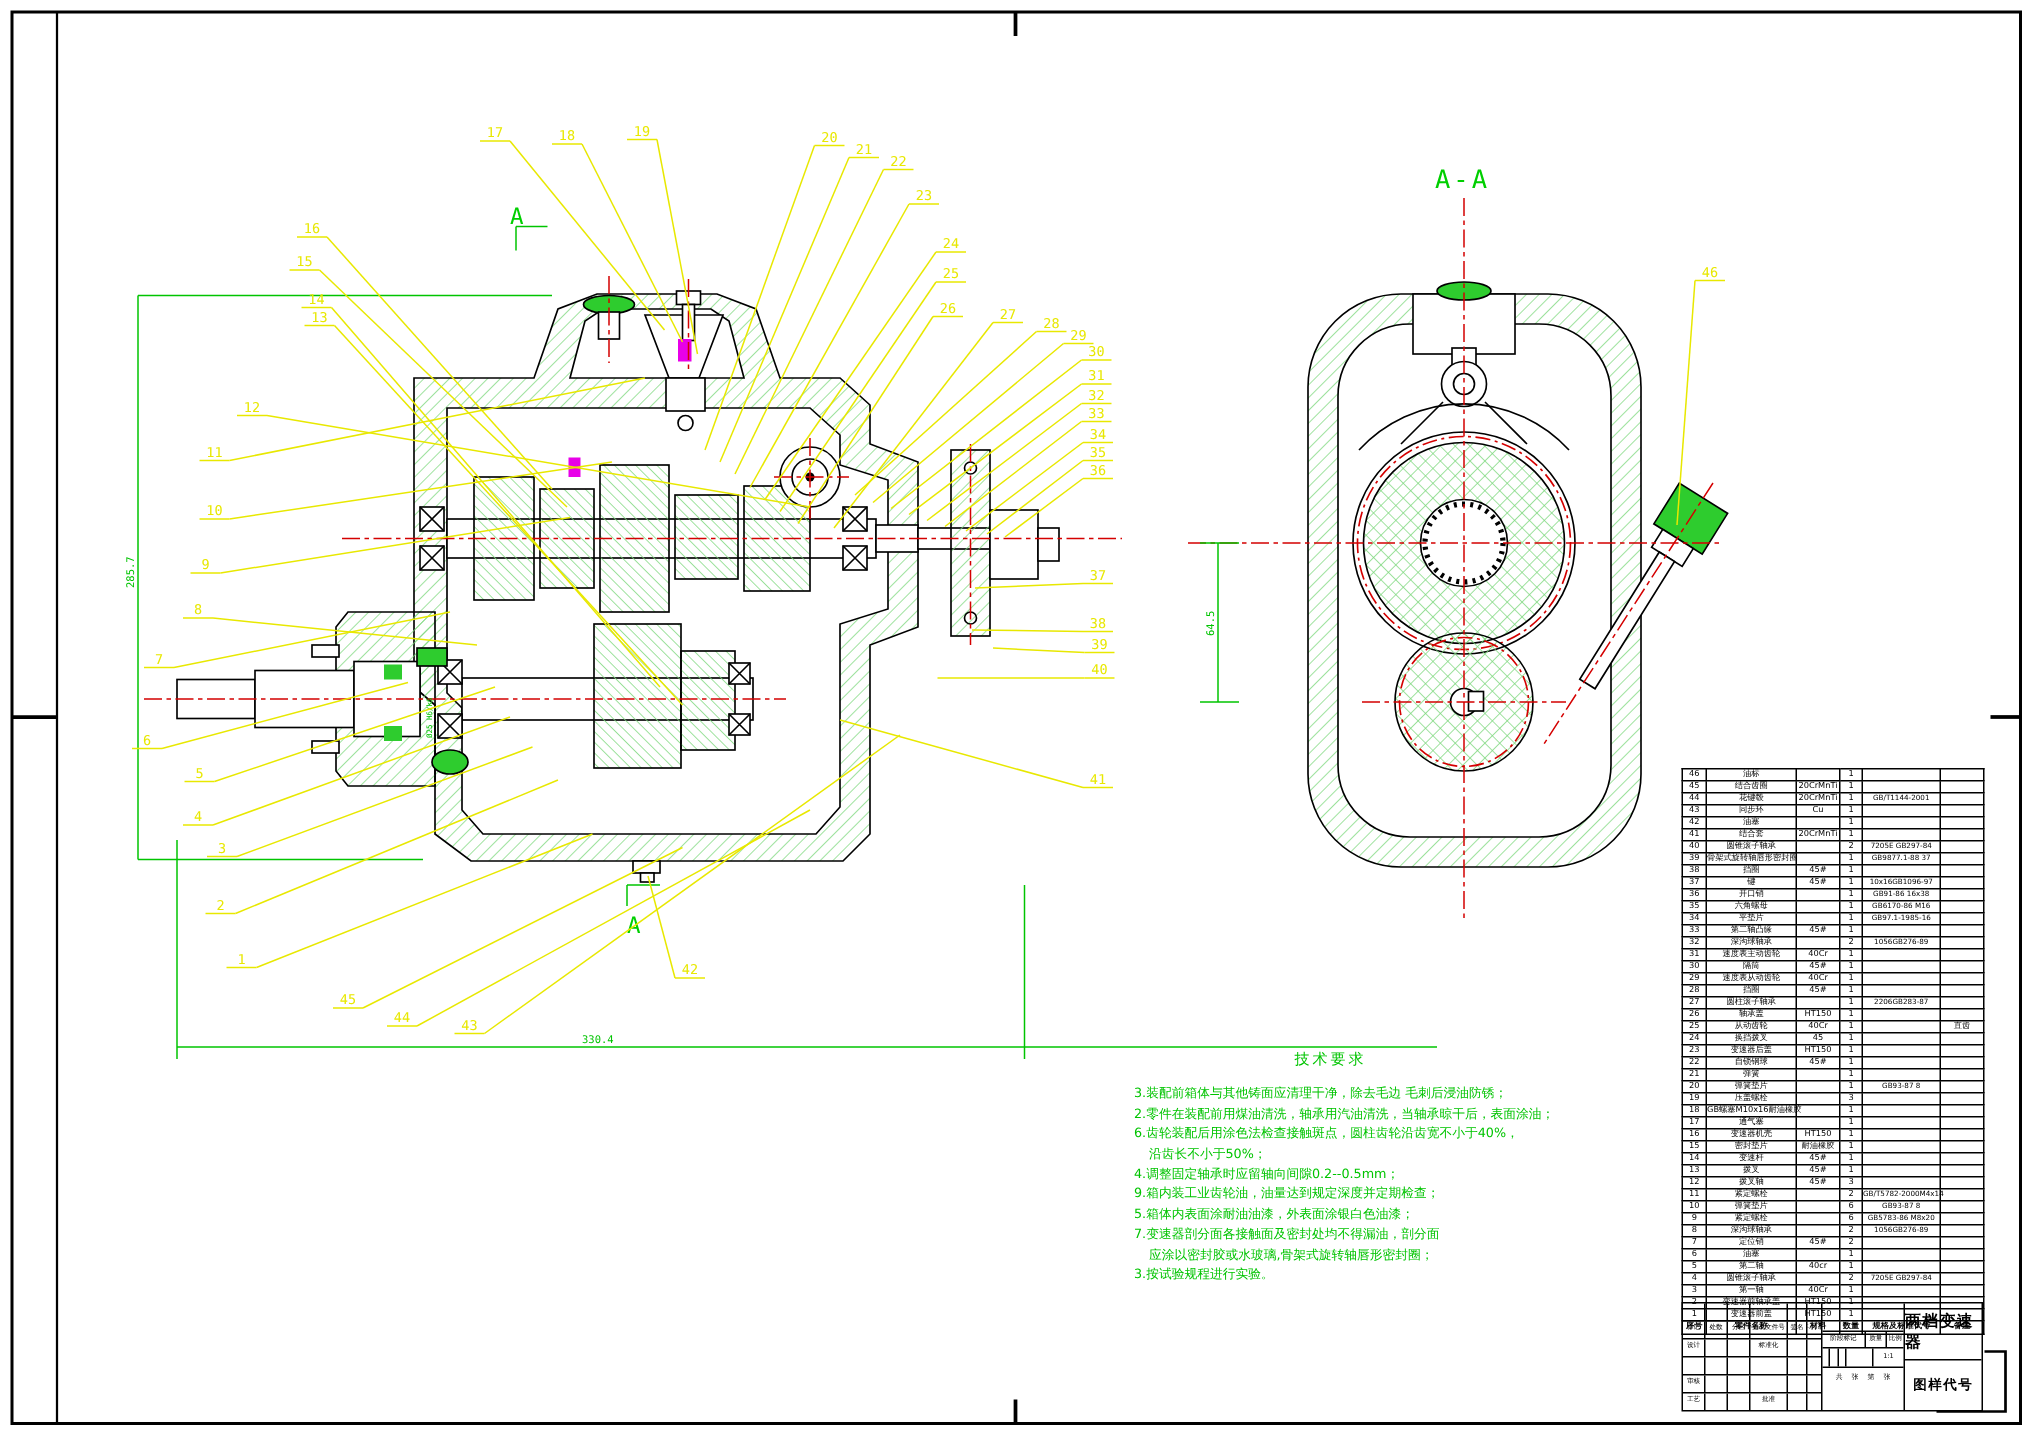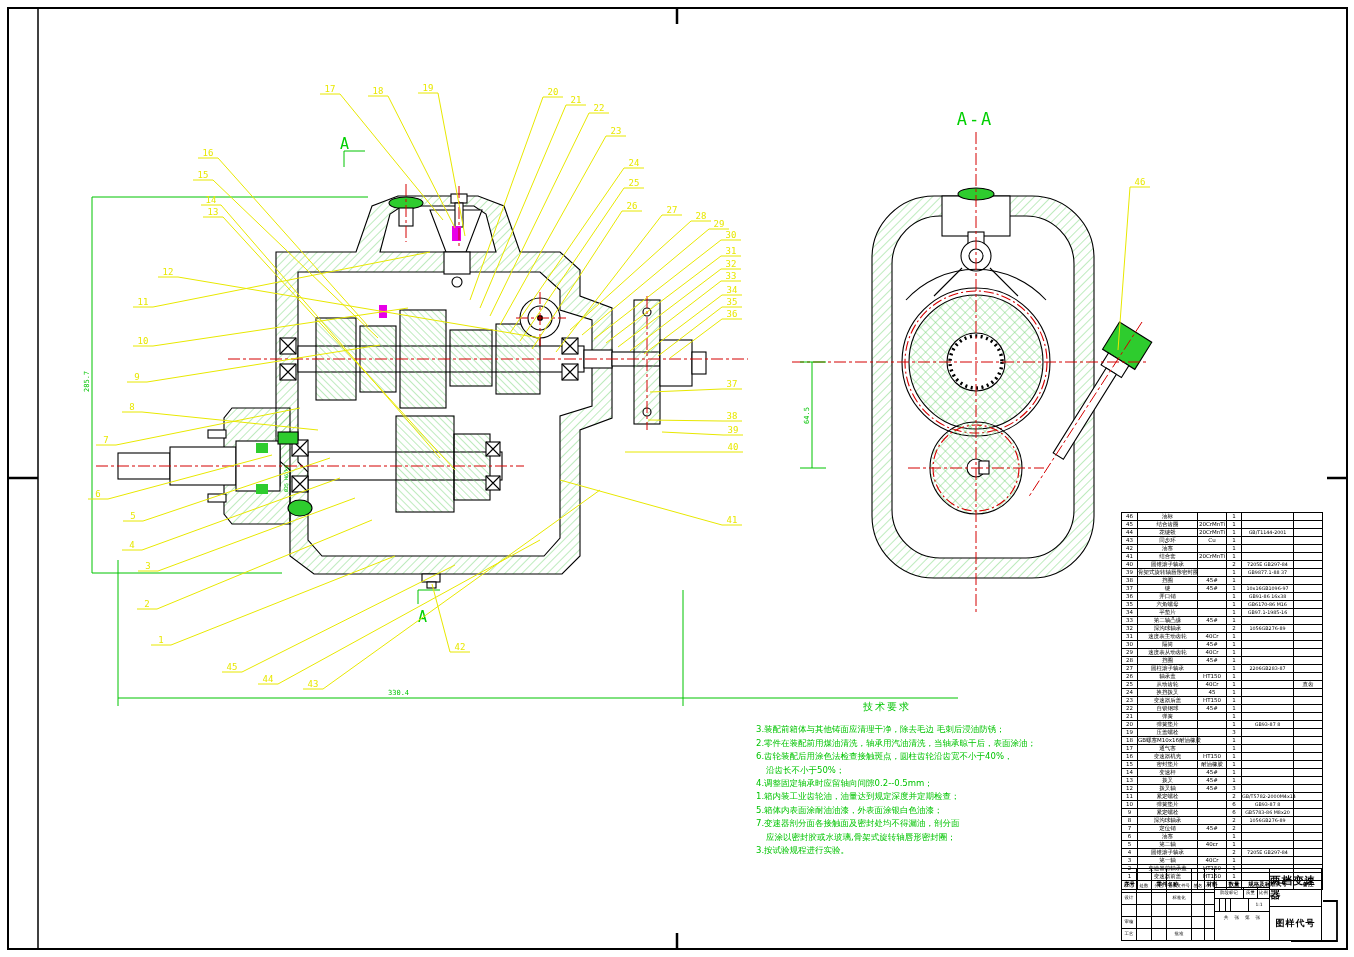--- a/index.html
+++ b/index.html
@@ -460,21 +460,21 @@
 </svg>
 
 <div class="tech">
   <div class="tech-title">技术要求</div>
   <div id="tech-lines">
         <div class="tech-line">3.装配前箱体与其他铸面应清理干净，除去毛边 毛刺后浸油防锈；</div>
         <div class="tech-line">2.零件在装配前用煤油清洗，轴承用汽油清洗，当轴承晾干后，表面涂油；</div>
         <div class="tech-line">6.齿轮装配后用涂色法检查接触斑点，圆柱齿轮沿齿宽不小于40%，</div>
         <div class="tech-line cont">沿齿长不小于50%；</div>
         <div class="tech-line">4.调整固定轴承时应留轴向间隙0.2--0.5mm；</div>
-        <div class="tech-line">1.箱内装工业齿轮油，油量达到规定深度并定期检查；</div>
+        <div class="tech-line">9.箱内装工业齿轮油，油量达到规定深度并定期检查；</div>
         <div class="tech-line">5.箱体内表面涂耐油油漆，外表面涂银白色油漆；</div>
         <div class="tech-line">7.变速器剖分面各接触面及密封处均不得漏油，剖分面</div>
         <div class="tech-line cont">应涂以密封胶或水玻璃,骨架式旋转轴唇形密封圈；</div>
         <div class="tech-line">3.按试验规程进行实验。</div>
       </div>
 </div>
 
 <table class="parts">
   <colgroup>
         <col style="width:16px">

